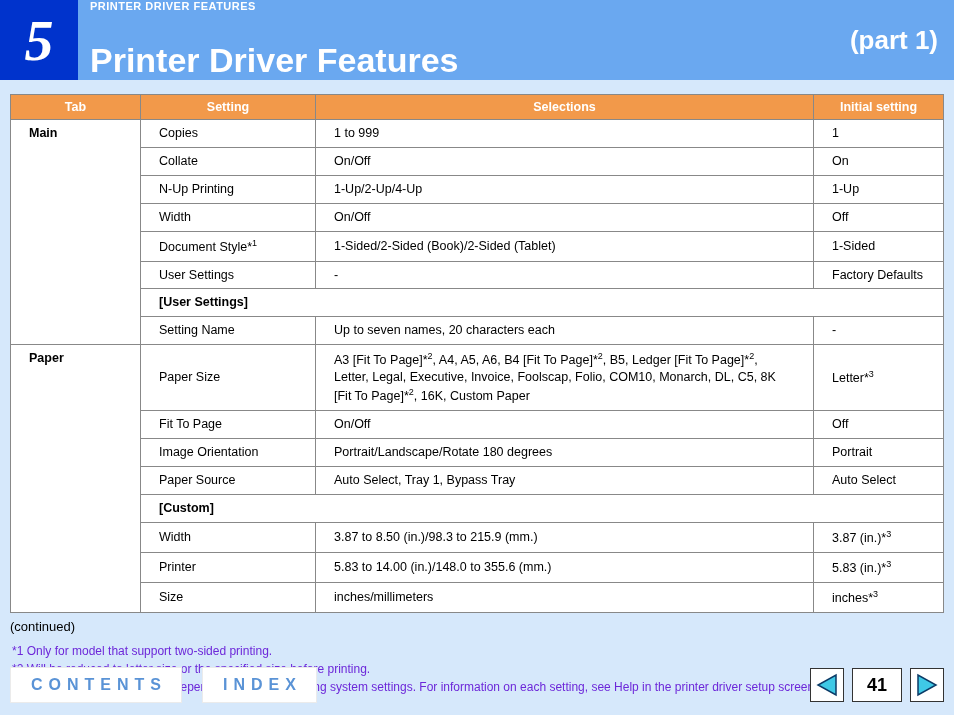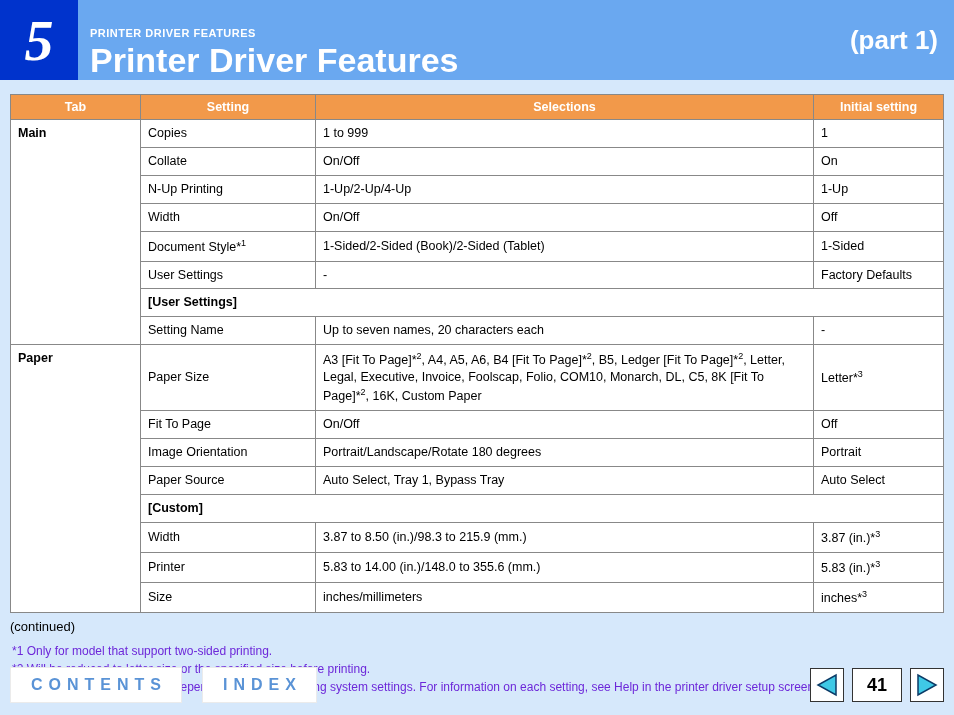--- a/index.html
+++ b/index.html
@@ -26,21 +26,21 @@
     justify-content: center;
     font-size: 58px;
     font-style: italic;
     font-weight: bold;
     font-family: "Times New Roman", serif;
   }
   .header-titles {
     padding-left: 12px;
     display: flex;
     flex-direction: column;
-    justify-content: flex-end;
+    justify-content: space-between;
   }
   .eyebrow {
     color: #fff;
     font-size: 11px;
     font-weight: bold;
     letter-spacing: 0.5px;
     margin-bottom: 2px;
   }
   .main-title {
     color: #fff;
@@ -71,21 +71,21 @@
   th {
     background: #f2994a;
     color: #fff;
     font-weight: bold;
     border: 1px solid #888;
     padding: 5px 0;
     text-align: center;
   }
   td {
     border: 1px solid #888;
-    padding: 5px 7px;
+    padding: 5px 18px;
     vertical-align: middle;
     background: #fff;
     color: #000;
     line-height: 1.35;
   }
   .tab-col { width: 130px; font-weight: bold; vertical-align: top; }
   .setting-col { width: 175px; }
   .init-col { width: 130px; }
   .bold { font-weight: bold; margin-top: 36px; }
   .sup { font-size: 9px; vertical-align: super; }

